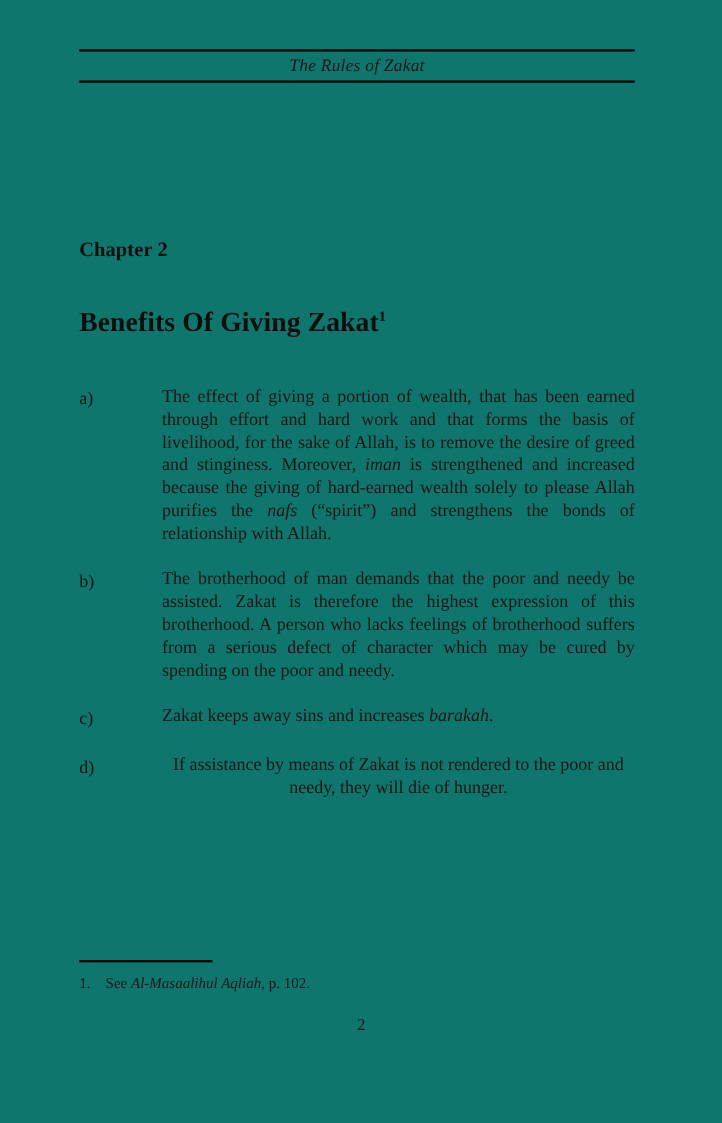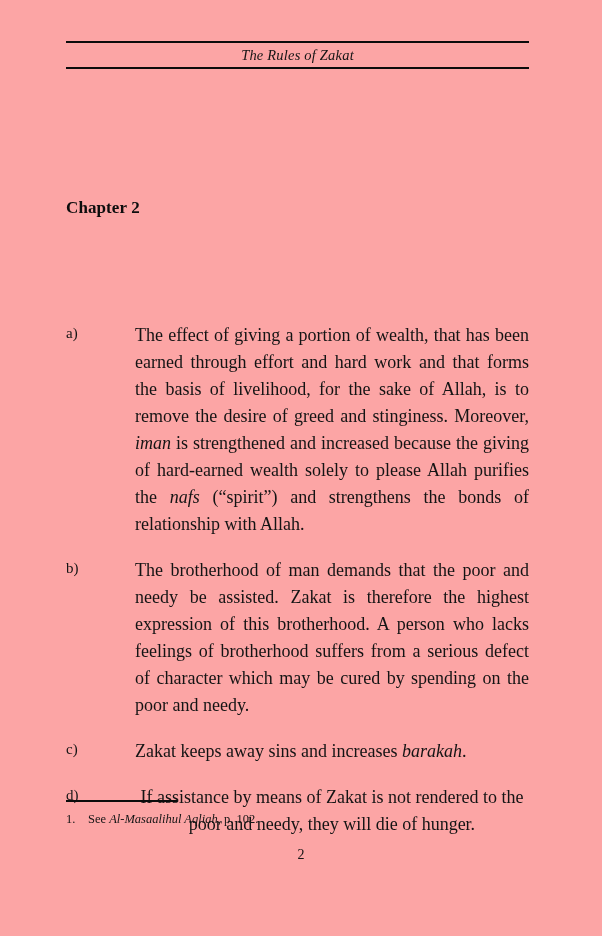--- a/index.html
+++ b/index.html
@@ -9,21 +9,21 @@
   }
   body {
     font-family: "Liberation Serif", "DejaVu Serif", serif;
     color: #141414;
   }
 
   .page {
     position: relative;
     width: 602px;
     height: 936px;
-    background: #fca5a5;
+    background: #0f766e;
     overflow: hidden;
     box-sizing: border-box;
   }
 
   
   .header-block {
     position: absolute;
     left: 66px;
     top: 41px;
     width: 463px;
@@ -83,22 +83,22 @@
     margin-bottom: 19px;
   }
   .list-marker {
     width: 69px;
     flex: 0 0 69px;
     font-size: 15px;
     line-height: 22.3px;
   }
   .list-text {
     flex: 1 1 auto;
-    font-size: 18px;
-    line-height: 27px;
+    font-size: 15px;
+    line-height: 19px;
     text-align: justify;
     text-justify: inter-word;
     hyphens: none;
   }
   .list-text.no-justify { text-align: center; }
   .list-text i { font-style: italic; }
 
   
   .footnote-block {
     position: absolute;
@@ -141,20 +141,23 @@
 <div class="page">
 
   <div class="header-block">
     <div class="rule"></div>
     <div class="header-title">The Rules of Zakat</div>
     <div class="rule thin"></div>
   </div>
 
   <div class="chapter-label">Chapter 2</div>
 
+  <div class="chapter-title">
+    <span>Benefits Of Giving Zakat</span><sup>1</sup>
+  </div>
 
   <div class="body-list" id="body-list">
       <div class="list-item">
         <div class="list-marker">a)</div>
         <div class="list-text"><span>The effect of giving a portion of wealth, that has been earned through effort and hard work and that forms the basis of livelihood, for the sake of Allah, is to remove the desire of greed and stinginess. Moreover, </span><i>iman</i><span> is strengthened and increased because the giving of hard-earned wealth solely to please Allah purifies the </span><i>nafs</i><span> (“spirit”) and strengthens the bonds of relationship with Allah.</span></div>
       </div>
       <div class="list-item">
         <div class="list-marker">b)</div>
         <div class="list-text"><span>The brotherhood of man demands that the poor and needy be assisted. Zakat is therefore the highest expression of this brotherhood. A person who lacks feelings of brotherhood suffers from a serious defect of character which may be cured by spending on the poor and needy.</span></div>
       </div>

